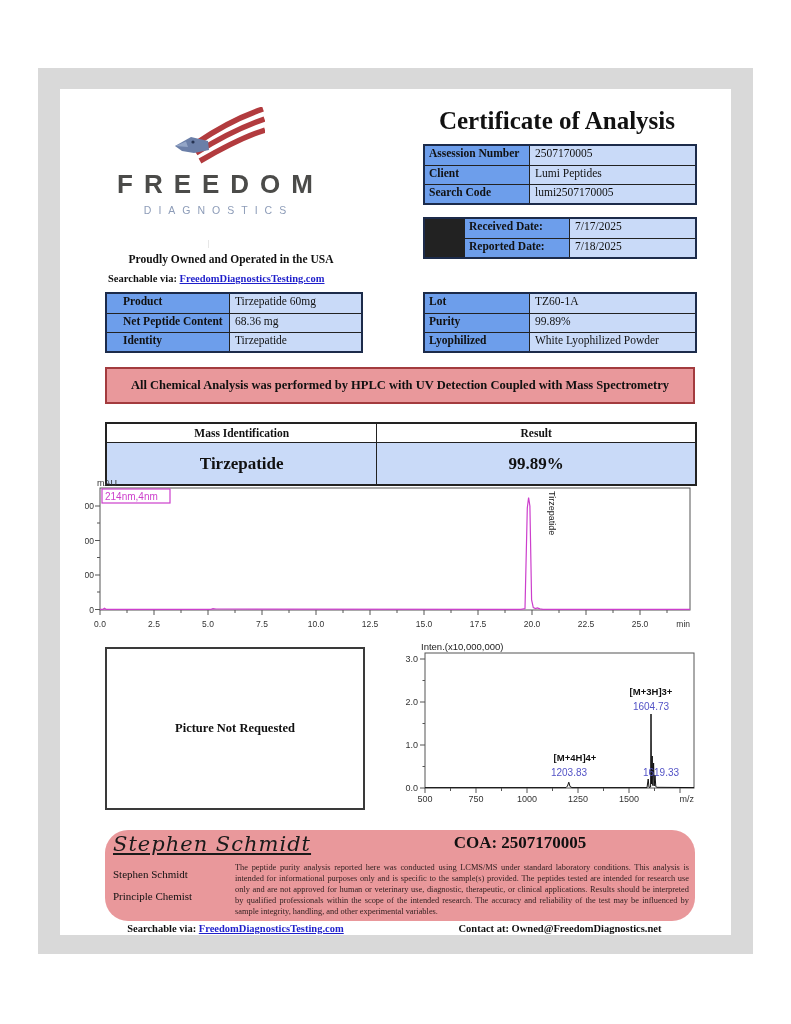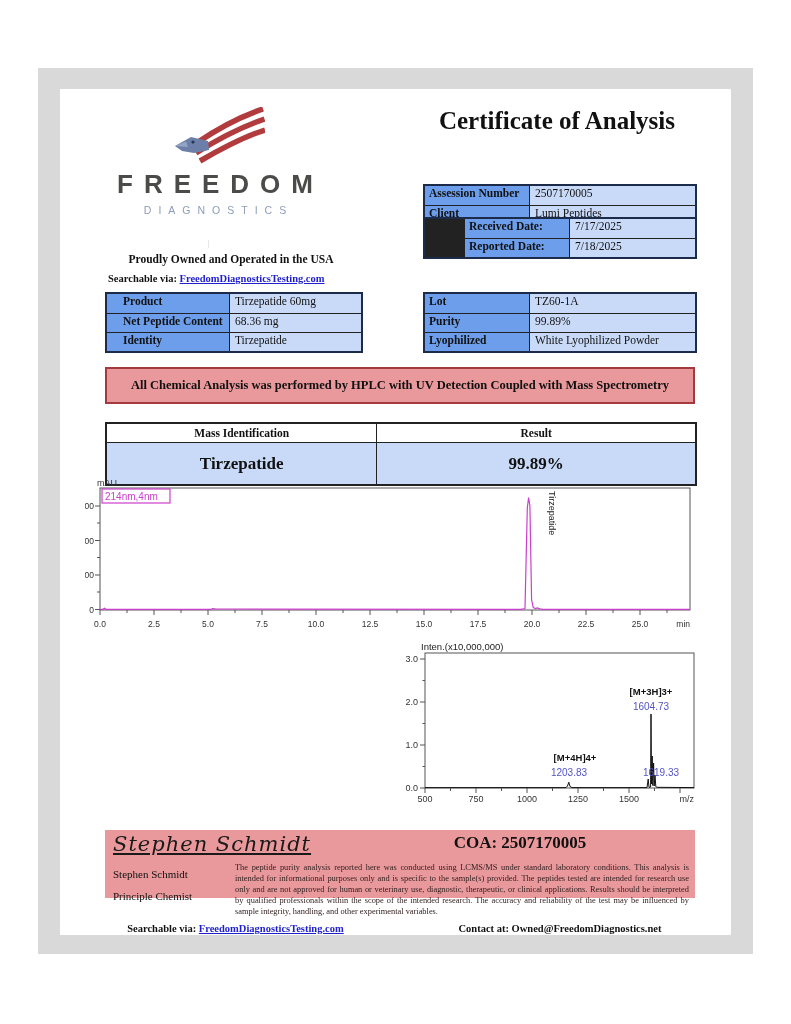--- a/index.html
+++ b/index.html
@@ -26,21 +26,21 @@
                font-weight:bold; font-size:25px; }
 
   
   .tbl { position:absolute; border:2px solid #1c2b4a; background:#222; }
   .trow { display:flex; height:19px; }
   .trow + .trow { border-top:1px solid #222; }
   .tlabel { background:#6D9EEB; font-weight:bold; font-size:11.5px; padding:1px 4px 0 4px;
             border-right:1px solid #222; overflow:hidden; white-space:nowrap; }
   .tvalue { background:#C9DAF8; font-size:11.5px; padding:1px 5px 0 5px; flex:1;
             overflow:hidden; white-space:nowrap; }
-  .t-info   { left:363px; top:55px;  width:274px;margin-top:40px; }
+  .t-info   { left:363px; top:55px;  width:274px; }
   .t-dates  { left:363px; top:128px; width:274px;padding-left:40px; }
   .t-prod   { left:45px;  top:203px; width:258px; }
   .t-lot    { left:363px; top:203px; width:274px; }
   .t-info .tlabel, .t-dates .tlabel, .t-lot .tlabel { width:105px; }
   .t-prod .tlabel { width:123px;padding-left:16px; }
 
   
   .banner { position:absolute; left:45px; top:278px; width:590px; height:37px;
             background:#E9989B; border:2px solid #A33B3E; text-align:center;
             font-weight:bold; font-size:12.5px; line-height:32px; }
@@ -58,21 +58,21 @@
   .chromo { position:absolute; left:25px; top:389px; }
   .mspec  { position:absolute; left:343px; top:550px; }
   svg text { font-family:"Liberation Sans", sans-serif; }
 
   
   .pic-box { position:absolute; left:45px; top:558px; width:260px; height:163px;
              border:2px solid #3a3a3a; display:flex; align-items:center; justify-content:center;
              font-weight:bold; font-size:12.5px; }
 
   
-  .sig-box { position:absolute; left:45px; top:741px; width:590px; height:68px; background:#E9989B; }
+  .sig-box { position:absolute; left:45px; top:741px; width:590px; height:91px; background:#E9989B;border-radius:23px; }
   .sig-script { position:absolute; left:8px; top:2px; font-family:"DejaVu Serif", serif;
                 font-style:italic; font-size:21px; text-decoration:underline; color:#1a1a1a;
                 letter-spacing:1px; }
   .sig-name { position:absolute; left:8px; top:38px; font-size:11px; }
   .sig-role { position:absolute; left:8px; top:60px; font-size:11px; }
   .sig-coa  { position:absolute; left:240px; top:3px; width:350px; text-align:center;
               font-weight:bold; font-size:17px; }
   .sig-disc { position:absolute; left:130px; top:32px; width:454px; font-size:8.4px;
               line-height:1.32; color:#332222; text-align:justify; }
 
@@ -203,20 +203,21 @@
       <text x="393" y="149" font-size="8.5" fill="#333" text-anchor="middle">17.5</text>
       <text x="447" y="149" font-size="8.5" fill="#333" text-anchor="middle">20.0</text>
       <text x="501" y="149" font-size="8.5" fill="#333" text-anchor="middle">22.5</text>
       <text x="555" y="149" font-size="8.5" fill="#333" text-anchor="middle">25.0</text>
       <text x="605" y="149" font-size="8.5" fill="#333" text-anchor="end">min</text>
 
       <path d="M15,131.3 L18,131.3 L19.5,130.2 L21,131.3 L126,131.3 L128,130.6 L131,131 L436,131.3 L440,130.6 L442.3,30 L443.6,19.5 L444.9,28 L446.6,122 L448.3,129.6 L450.5,130.6 L452.3,129.9 L455,130.9 L458,131.3 L605,131.3" stroke="#CC3FCC" stroke-width="1.2" fill="none"></path>
       <text transform="translate(464,13) rotate(90)" font-size="9" fill="#222">Tirzepatide</text>
     </svg>
 
+    <div class="pic-box">Picture Not Requested</div>
 
     <svg class="mspec" width="300" height="172" viewBox="0 0 300 172">
       <text x="18" y="11" font-size="9.5" fill="#222">Inten.(x10,000,000)</text>
       <rect x="22" y="14" width="269" height="135" fill="none" stroke="#555" stroke-width="1"></rect>
 
       <path d="M22,20 H17 M22,63 H17 M22,106 H17 M22,149 H17 M22,41.5 H19.5 M22,84.5 H19.5 M22,127.5 H19.5" stroke="#555" stroke-width="1" fill="none"></path>
       <text x="15" y="23" font-size="9" fill="#333" text-anchor="end">3.0</text>
       <text x="15" y="66" font-size="9" fill="#333" text-anchor="end">2.0</text>
       <text x="15" y="109" font-size="9" fill="#333" text-anchor="end">1.0</text>
       <text x="15" y="152" font-size="9" fill="#333" text-anchor="end">0.0</text>

